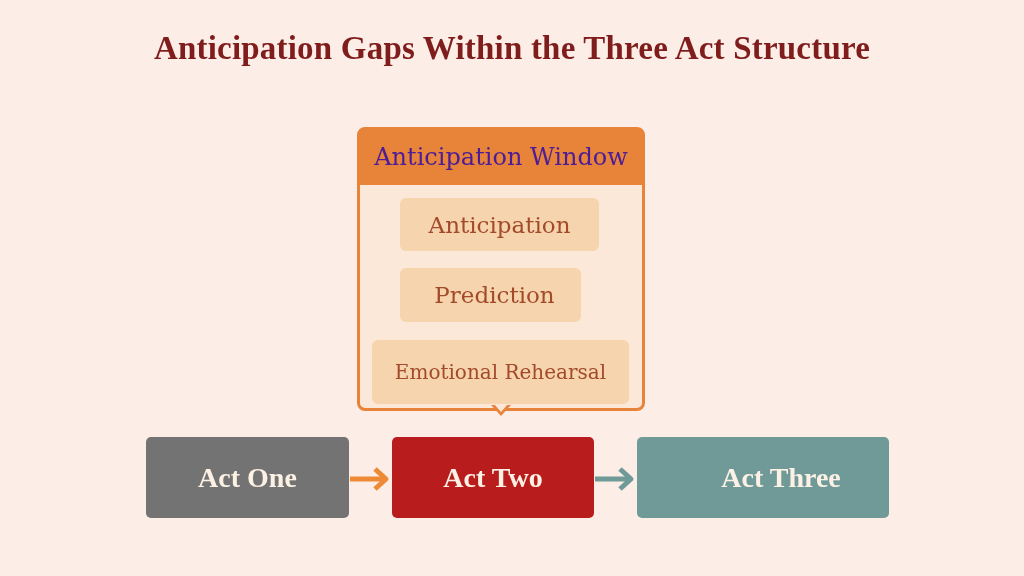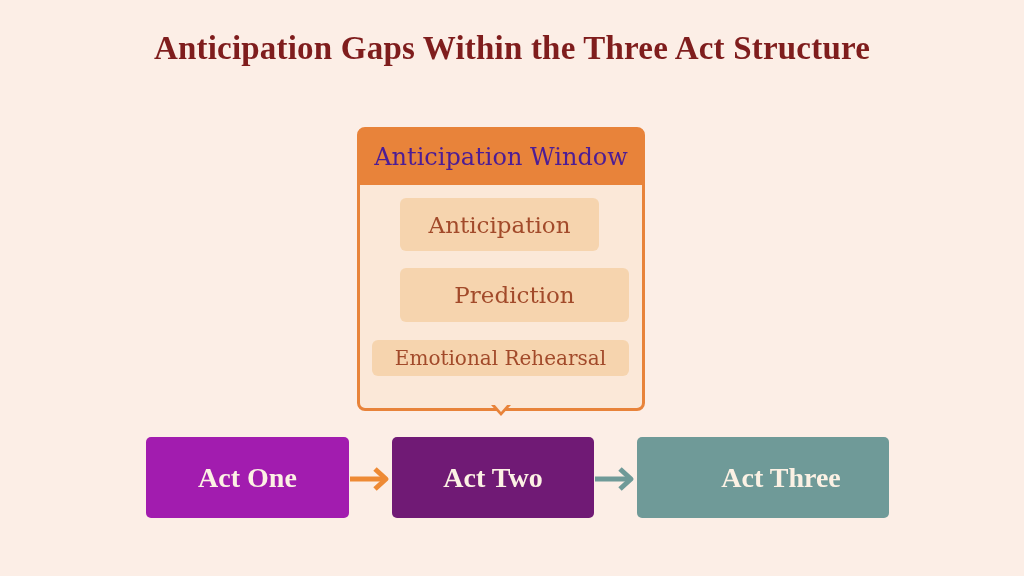--- a/index.html
+++ b/index.html
@@ -51,27 +51,27 @@
   </style>
 </head>
 <body>
 
 <div class="title">Anticipation Gaps Within the Three Act Structure</div>
 
 <div class="window">
   <div class="window-header">Anticipation Window</div>
 </div>
 <div class="item" style="left:400px; top:198px; width:199px; height:53px;">Anticipation</div>
-<div class="item" style="left:400px; top:268px; width:229px; height:54px;">Prediction</div>
-<div class="item small" style="left:372px; top:340px; width:257px; height:36px;">Emotional Rehearsal</div>
+<div class="item" style="left:400px; top:268px; width:173px; height:54px;padding-left:8px;">Prediction</div>
+<div class="item small" style="left:372px; top:340px; width:257px; height:64px;">Emotional Rehearsal</div>
 <div class="pointer"></div>
 <div class="pointer-inner"></div>
 
-<div class="act" style="left:146px; width:203px; background:#a21caf;font-family:Liberation Serif, serif;">Act One</div>
-<div class="act" style="left:392px; width:202px; background:#701a75;">Act Two</div>
+<div class="act" style="left:146px; width:203px; background:#737373;font-family:Liberation Serif, serif;">Act One</div>
+<div class="act" style="left:392px; width:202px; background:#b91c1c;">Act Two</div>
 <div class="act" style="left:637px; width:216px; background:#6F9A98;padding-left:36px;">Act Three</div>
 
 <svg class="arrow" style="left:349px;" width="42" height="26">
   <line x1="1" y1="13" x2="36" y2="13" stroke="#EE8A35" stroke-width="5"></line>
   <polyline points="26,3 37,13 26,23" fill="none" stroke="#EE8A35" stroke-width="5" stroke-linejoin="round"></polyline>
 </svg>
 <svg class="arrow" style="left:594px;" width="42" height="26">
   <line x1="1" y1="13" x2="36" y2="13" stroke="#6F9A98" stroke-width="5"></line>
   <polyline points="26,3 37,13 26,23" fill="none" stroke="#6F9A98" stroke-width="5" stroke-linejoin="round"></polyline>
 </svg>

